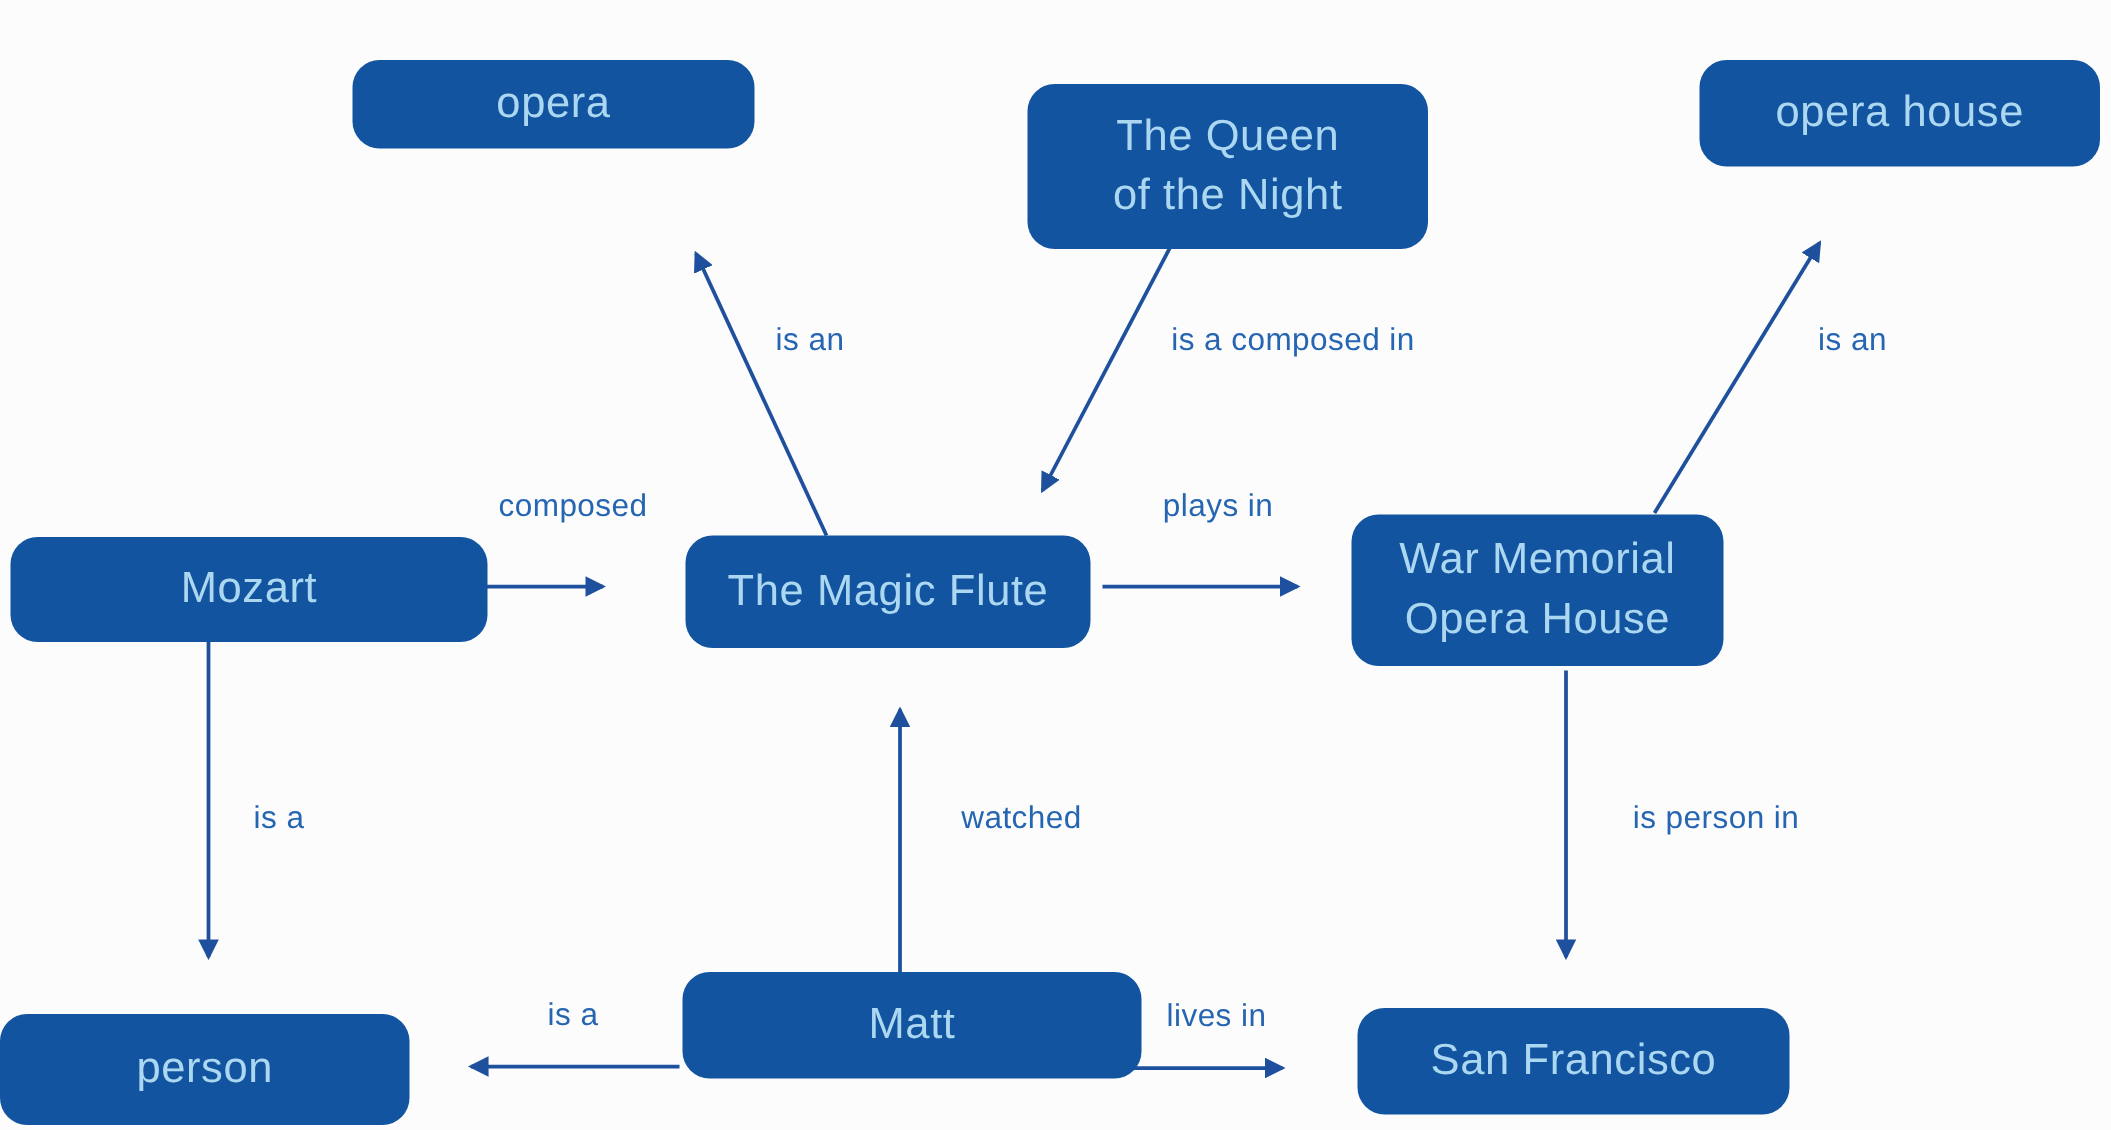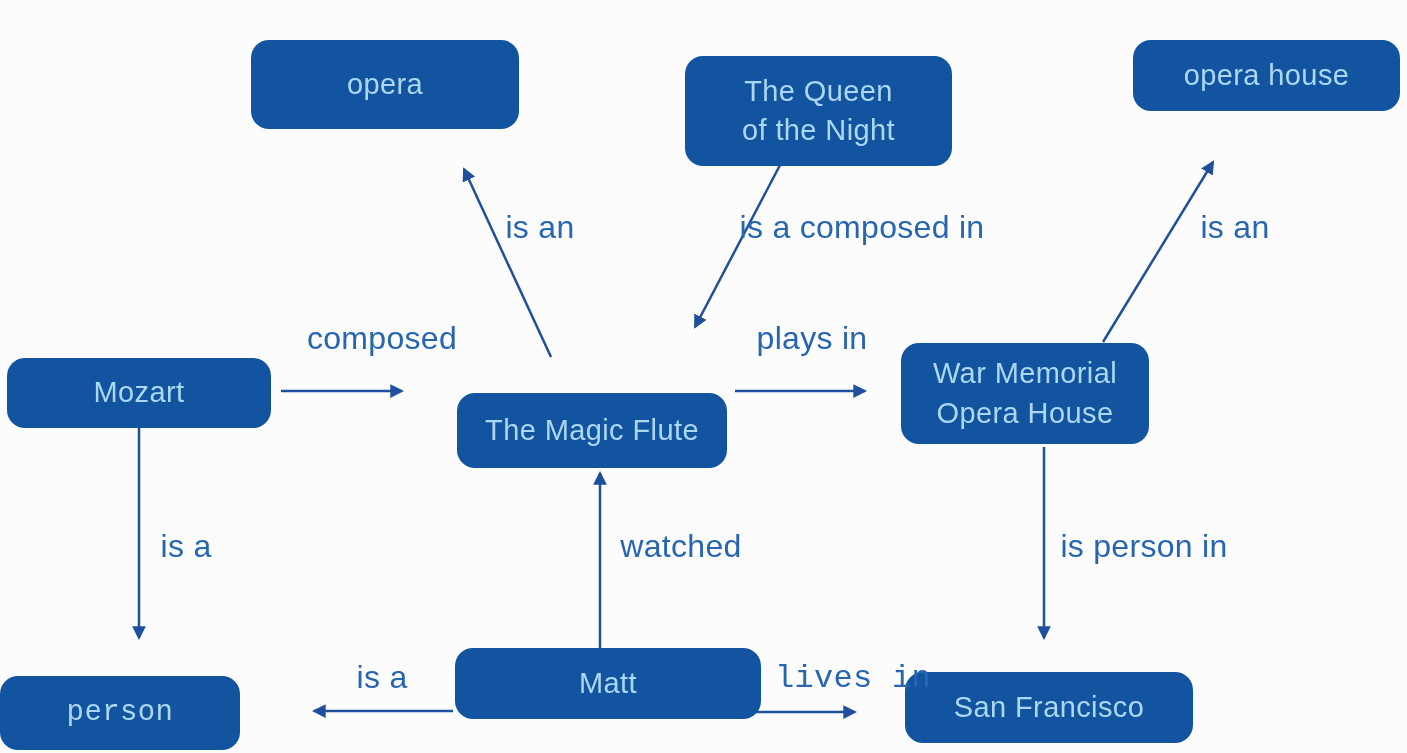--- a/index.html
+++ b/index.html
@@ -33,46 +33,46 @@
     font-size: 29px;
     font-weight: 400;
     letter-spacing: 0.4px;
     line-height: 1.35;
     white-space: pre-line;
   }
   .edge-label {
     position: absolute;
     transform: translate(-50%, -50%);
     color: #2565b2;
-    font-size: 32px;
+    font-size: 21px;
     font-weight: 400;
     letter-spacing: 0.3px;
     white-space: nowrap;
   }
   
-  #node-opera         { left: 251px;  top: 40px;  width: 268px; height: 89px; }
+  #node-opera         { left: 235px;  top: 40px;  width: 268px; height: 59px; }
   #node-queen         { left: 685px;  top: 27px;  width: 267px; height: 110px; margin-top: 29px; }
   #node-opera-house   { left: 1133px; top: 40px;  width: 267px; height: 71px; }
-  #node-mozart        { left: 7px;    top: 358px; width: 264px; height: 70px; text-align: center; }
-  #node-magic-flute   { left: 457px;  top: 357px; width: 270px; height: 75px; margin-top: 36px; }
+  #node-mozart        { left: 7px;    top: 358px; width: 318px; height: 70px; text-align: center; }
+  #node-magic-flute   { left: 457px;  top: 357px; width: 270px; height: 75px; }
   #node-war-memorial  { left: 901px;  top: 343px; width: 248px; height: 101px; }
-  #node-person        { left: 0px;    top: 676px; width: 240px; height: 74px; font-family: Liberation Mono, monospace; }
+  #node-person        { left: 0px;    top: 676px; width: 273px; height: 74px; }
   #node-matt          { left: 455px;  top: 648px; width: 306px; height: 71px; }
   #node-san-francisco { left: 905px;  top: 672px; width: 288px; height: 71px; }
   
   #label-composed        { left: 382px;  top: 338px; }
   #label-is-an-left      { left: 540px;  top: 227px; }
   #label-character-in    { left: 862px;  top: 227px; }
   #label-plays-in        { left: 812px;  top: 338px; }
   #label-is-an-right     { left: 1235px; top: 227px; }
   #label-is-a-mozart     { left: 186px;  top: 546px; }
   #label-watched         { left: 681px;  top: 546px; text-align: right; }
   #label-is-located-in   { left: 1144px; top: 546px; }
   #label-is-a-matt       { left: 382px;  top: 677px; }
-  #label-lives-in        { left: 853px;  top: 678px; font-family: Liberation Mono, monospace; }
+  #label-lives-in        { left: 811px;  top: 678px; }
 </style>
 </head>
 <body>
 
 <div id="canvas">
 
   <svg class="edge-layer" viewBox="0 0 1407 753">
     <defs>
       <marker id="arrowhead" viewBox="0 0 10 10" refX="8.5" refY="5" markerWidth="5.5" markerHeight="5.5" orient="auto-start-reverse">
         <path d="M 0 0 L 10 5 L 0 10 z" fill="#1E509D"></path>

